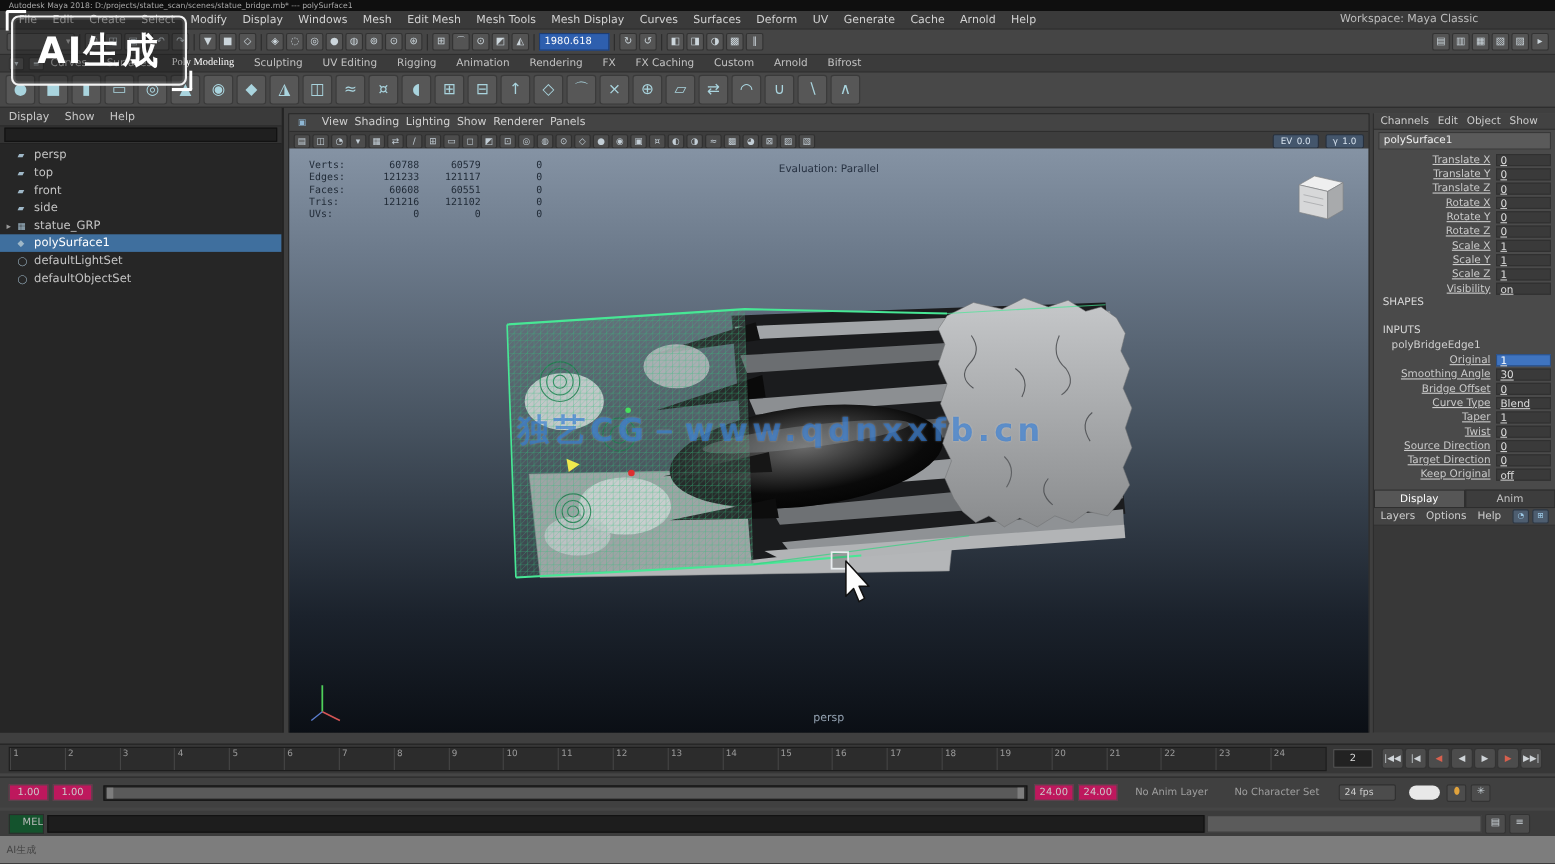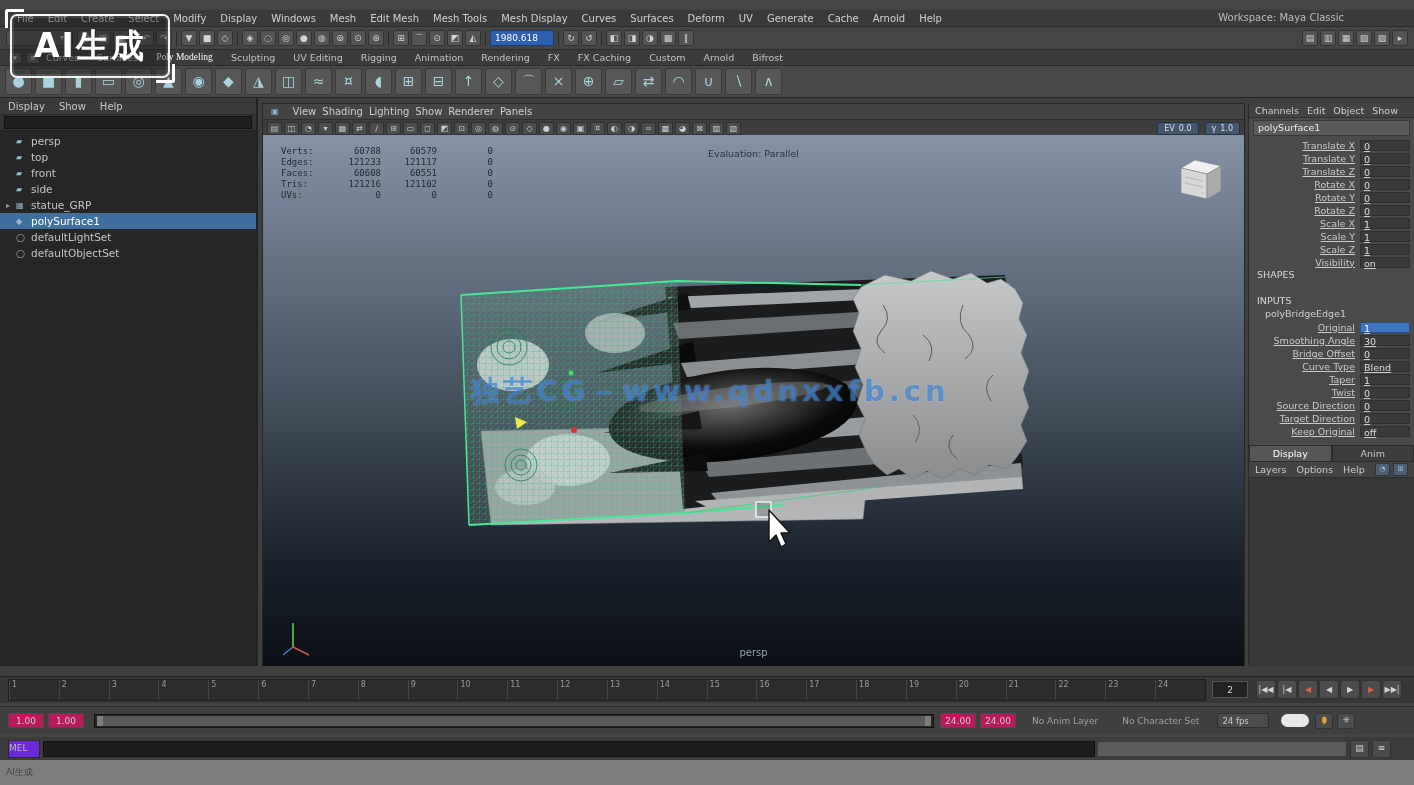--- a/index.html
+++ b/index.html
@@ -108,21 +108,21 @@
   .rg-inner::before,.rg-inner::after{content:"";position:absolute;top:0;width:6px;height:10px;background:#7d7d7d;}
   .rg-inner::before{left:0;} .rg-inner::after{right:0;}
   .rg-text{font-size:9px;color:#9f9f9f;white-space:nowrap;margin:0 12px;}
   .rg-dd{width:52px;height:15px;background:#4c4c4c;border:1px solid #2f2f2f;border-radius:2px;font-size:8.5px;color:#ccc;
          line-height:14px;padding-left:4px;box-sizing:border-box;margin:0 6px;}
   .rg-pill{width:28px;height:13px;background:#e8e8e8;border-radius:7px;margin:0 6px;}
   .rg-key{width:16px;height:14px;background:#4c4c4c;border:1px solid #333;border-radius:2px;color:#e0a23c;font-size:9px;line-height:13px;text-align:center;margin-right:4px;}
   .rg-gear{width:16px;height:14px;background:#4c4c4c;border:1px solid #333;border-radius:2px;color:#c9d2d8;font-size:9px;line-height:13px;text-align:center;}
 
   .commandrow{left:0;top:737px;width:1414px;height:23px;background:#3c3c3c;display:flex;align-items:center;padding-left:8px;box-sizing:border-box;}
-  .cmd-mode{width:30px;height:16px;background:#6d28d9;border:1px solid #2c2c2c;color:#bbb;font-size:9px;line-height:15px;text-align:left;margin-right:3px;}
+  .cmd-mode{width:30px;height:16px;background:#14532d;border:1px solid #2c2c2c;color:#bbb;font-size:9px;line-height:15px;text-align:right;margin-right:3px;}
   .cmd-input{width:1052px;height:16px;background:#1d1d1d;border:1px solid #111;color:#ddd;font-size:10px;padding:0 4px;box-sizing:border-box;}
   .cmd-result{width:250px;height:16px;background:#5b5b5b;border:1px solid #3a3a3a;margin-left:2px;color:#ddd;font-size:9px;line-height:15px;padding-left:4px;box-sizing:border-box;}
   .cmd-ic{width:17px;height:16px;background:#4c4c4c;border:1px solid #333;border-radius:2px;color:#cdd5da;font-size:9px;line-height:15px;text-align:center;margin-left:3px;}
 
   .helprow{left:0;top:760px;width:1414px;height:25px;background:#7d7d7d;display:flex;align-items:center;padding-left:6px;box-sizing:border-box;}
   .help-corner{font-size:9px;color:#454545;}
   .help-text{font-size:9px;color:#2e2e2e;margin-left:10px;}
 
   
   .badge{left:10px;top:14px;width:156px;height:60px;border:2.5px solid #f2f2f2;border-radius:7px;
@@ -137,20 +137,21 @@
           border-bottom:40px solid rgba(180,180,180,.30);}
   .wm-l1{position:absolute;left:64px;top:2px;font-size:22px;font-weight:bold;color:rgba(205,205,205,.50);letter-spacing:2px;}
   .wm-l2{position:absolute;left:64px;top:26px;font-size:20px;font-weight:bold;color:rgba(205,205,205,.45);letter-spacing:3px;}
   .cursor{left:753px;top:500px;pointer-events:none;}
 </style>
 </head>
 <body>
 
 <div class="app">
 
+  <div class="abs titlebar">Autodesk Maya 2018: D:/projects/statue_scan/scenes/statue_bridge.mb* --- polySurface1</div>
 
   <div class="abs menubar">
 
   <span class="menu-item">File</span>
       <span class="menu-item">Edit</span>
       <span class="menu-item">Create</span>
       <span class="menu-item">Select</span>
       <span class="menu-item">Modify</span>
       <span class="menu-item">Display</span>
       <span class="menu-item">Windows</span>

